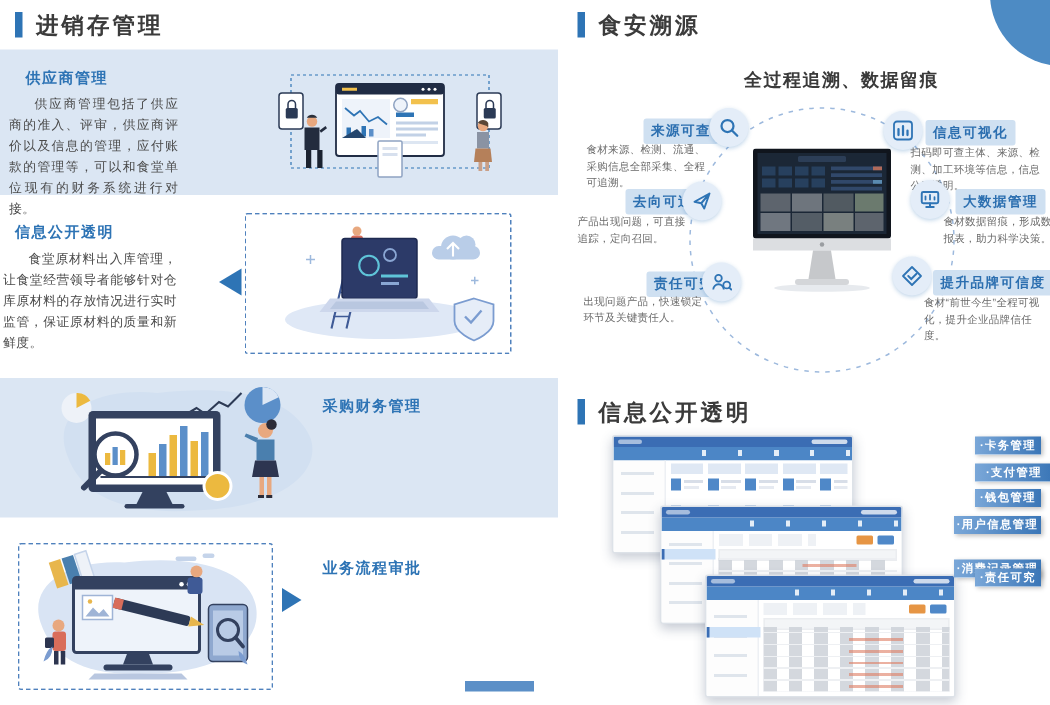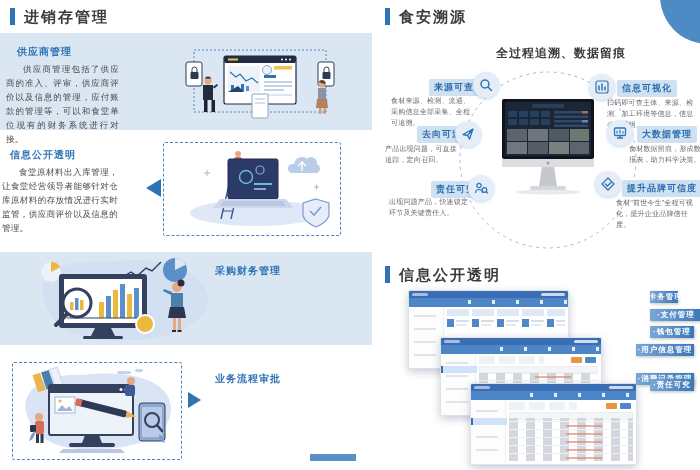--- a/index.html
+++ b/index.html
@@ -114,21 +114,21 @@
       <path d="M43,51 l4,-3 1,1.5 -4,3 z" fill="#232c3e"></path>
     <path d="M34,64 h3.5 v12 h-3.5 z M41.5,64 h3.5 v12 h-3.5 z" fill="#1a2230"></path>
     <circle cx="152" cy="48" r="3.5" fill="#e8a87f"></circle>
       <path d="M148.5,46 a4,4 0 0 1 7,0 l0,3 -1,-1 z" fill="#5a4636"></path>
     <rect x="148" y="52" width="8" height="11" fill="#8a93a3"></rect>
     <path d="M147,63 h10 l1,9 h-12 z" fill="#b5805a"></path>
     <path d="M149,72 h2.5 v6 h-2.5 z M153.5,72 h2.5 v6 h-2.5 z" fill="#caa088"></path>
   </svg>
 
   <div class="h-blue" style="left:10px;top:148px;">信息公开透明</div>
-  <div class="body-text" style="left:2px;top:165px;width:116px;">食堂原材料出入库管理，让食堂经营领导者能够针对仓库原材料的存放情况进行实时监管，供应商评价以及信息的管理。</div>
+  <div class="body-text" style="left:2px;top:165px;width:116px;">食堂原材料出入库管理，让食堂经营领导者能够针对仓库原材料的存放情况进行实时监管，保证原材料的质量和新鲜度。</div>
   <div class="tri tri-left" style="left:146px;top:179px;"></div>
   <div class="dash-box" style="left:163px;top:142px;width:176px;height:92px;">
     <svg width="174" height="90" viewBox="0 0 174 90">
       <ellipse cx="92" cy="70" rx="66" ry="13" fill="#dfe8f6"></ellipse>
       <path d="M70,20 l-13,56 M80,20 l-13,56" stroke="#3f5a96" stroke-width="1.4" fill="none"></path>
       <path d="M68,28 h11 M66,36 h11 M64,44 h11 M62,52 h11 M60,60 h11 M58,68 h11" stroke="#3f5a96" stroke-width="1.1"></path>
       <circle cx="74" cy="11" r="3" fill="#e8a87f"></circle>
         <rect x="70" y="14" width="8" height="9" rx="2" fill="#d96d5a"></rect>
       <rect x="64" y="16" width="50" height="40" rx="2" fill="#2c3a68" stroke="#1e2a50"></rect>
       <circle cx="82" cy="34" r="6.5" fill="none" stroke="#5fc4d8" stroke-width="1.4"></circle>
@@ -367,20 +367,20 @@
       <div class="shot-main">
         <div class="tb-toolbar"></div>
         <div class="tb-head"></div>
         <div class="tb-rows" style="top:18px;"></div>
         <div class="tb-red" style="top:20px;bottom:5px;right:34px;"></div>
       </div>
     </div>
     <div class="side-active" style="top:34px;"></div>
   </div>
 
-  <div class="ribbon" style="left:650px;top:291px;width:28px;">·卡务管理</div>
+  <div class="ribbon" style="left:650px;top:291px;width:44px;">·卡务管理</div>
   <div class="ribbon" style="left:650px;top:309px;width:52px;">·支付管理</div>
   <div class="ribbon" style="left:650px;top:326px;width:44px;">·钱包管理</div>
   <div class="ribbon" style="left:636px;top:344px;width:58px;">·用户信息管理</div>
   <div class="ribbon" style="left:636px;top:361px;width:58px;margin-top:12px;">·消费记录管理</div>
   <div class="ribbon" style="left:650px;top:379px;width:44px;">·责任可究</div>
 
 </div>
 
 </body></html>

